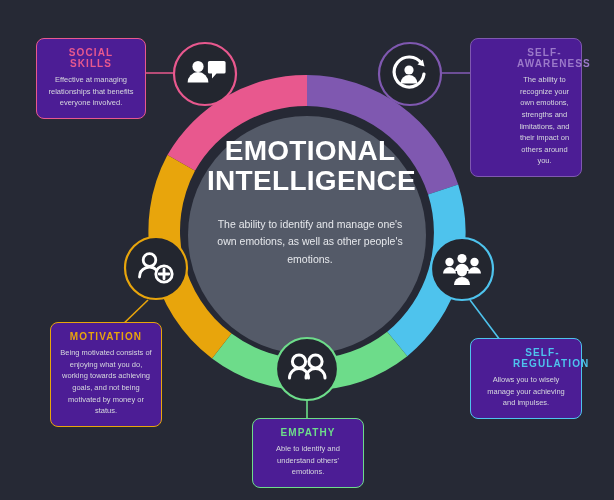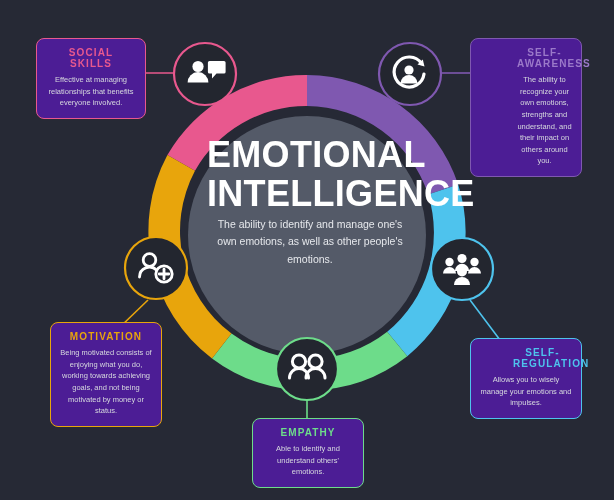--- a/index.html
+++ b/index.html
@@ -50,21 +50,21 @@
   #cal-self-reg  { left: 470px; top: 338px; width: 112px; }
   #cal-empathy   { left: 252px; top: 418px; width: 112px; }
 
   .center-title {
     position: absolute;
     left: 207px;
     top: 136px;
     width: 206px;
     text-align: center;
     color: #ffffff;
-    font-size: 36px;
+    font-size: 28px;
     font-weight: bold;
     line-height: 1.08;
     letter-spacing: 0.3px;
   }
   .center-desc {
     position: absolute;
     left: 217px;
     top: 216px;
     width: 186px;
     text-align: center;
@@ -176,26 +176,26 @@
   </div>
   <div class="center-desc">The ability to identify and manage one's own emotions, as well as other people's emotions.</div>
 
   <div class="callout" id="cal-social" style="border:1.6px solid #e8588e;">
     <div class="c-title" style="color:#e8588e;">SOCIAL SKILLS</div>
     <div class="c-body">Effective at managing relationships that benefits everyone involved.</div>
   </div>
 
   <div class="callout" id="cal-self-aw" style="border:1.6px solid #7f58b0;padding-left:46px;">
     <div class="c-title" style="color:#9b79c9;">SELF-AWARENESS</div>
-    <div class="c-body">The ability to recognize your own emotions, strengths and understand, and their impact on others around you.</div>
+    <div class="c-body">The ability to recognize your own emotions, strengths and limitations, and their impact on others around you.</div>
   </div>
 
   <div class="callout" id="cal-self-reg" style="border:1.6px solid #4ec3ed;">
     <div class="c-title" style="color:#4ec3ed;margin-left:33px;">SELF-REGULATION</div>
-    <div class="c-body">Allows you to wisely manage your emotions and impulses.</div>
+    <div class="c-body">Allows you to wisely manage your achieving and impulses.</div>
   </div>
 
   <div class="callout" id="cal-empathy" style="border:1.6px solid #6ddc8a;">
     <div class="c-title" style="color:#6ddc8a;">EMPATHY</div>
     <div class="c-body">Able to identify and understand others' emotions.</div>
   </div>
 
   <div class="callout" id="cal-motivation" style="border:1.6px solid #e8a50c;">
     <div class="c-title" style="color:#e8a50c;">MOTIVATION</div>
     <div class="c-body">Being motivated consists of enjoying what you do, working towards achieving goals, and not being motivated by money or status.</div>

